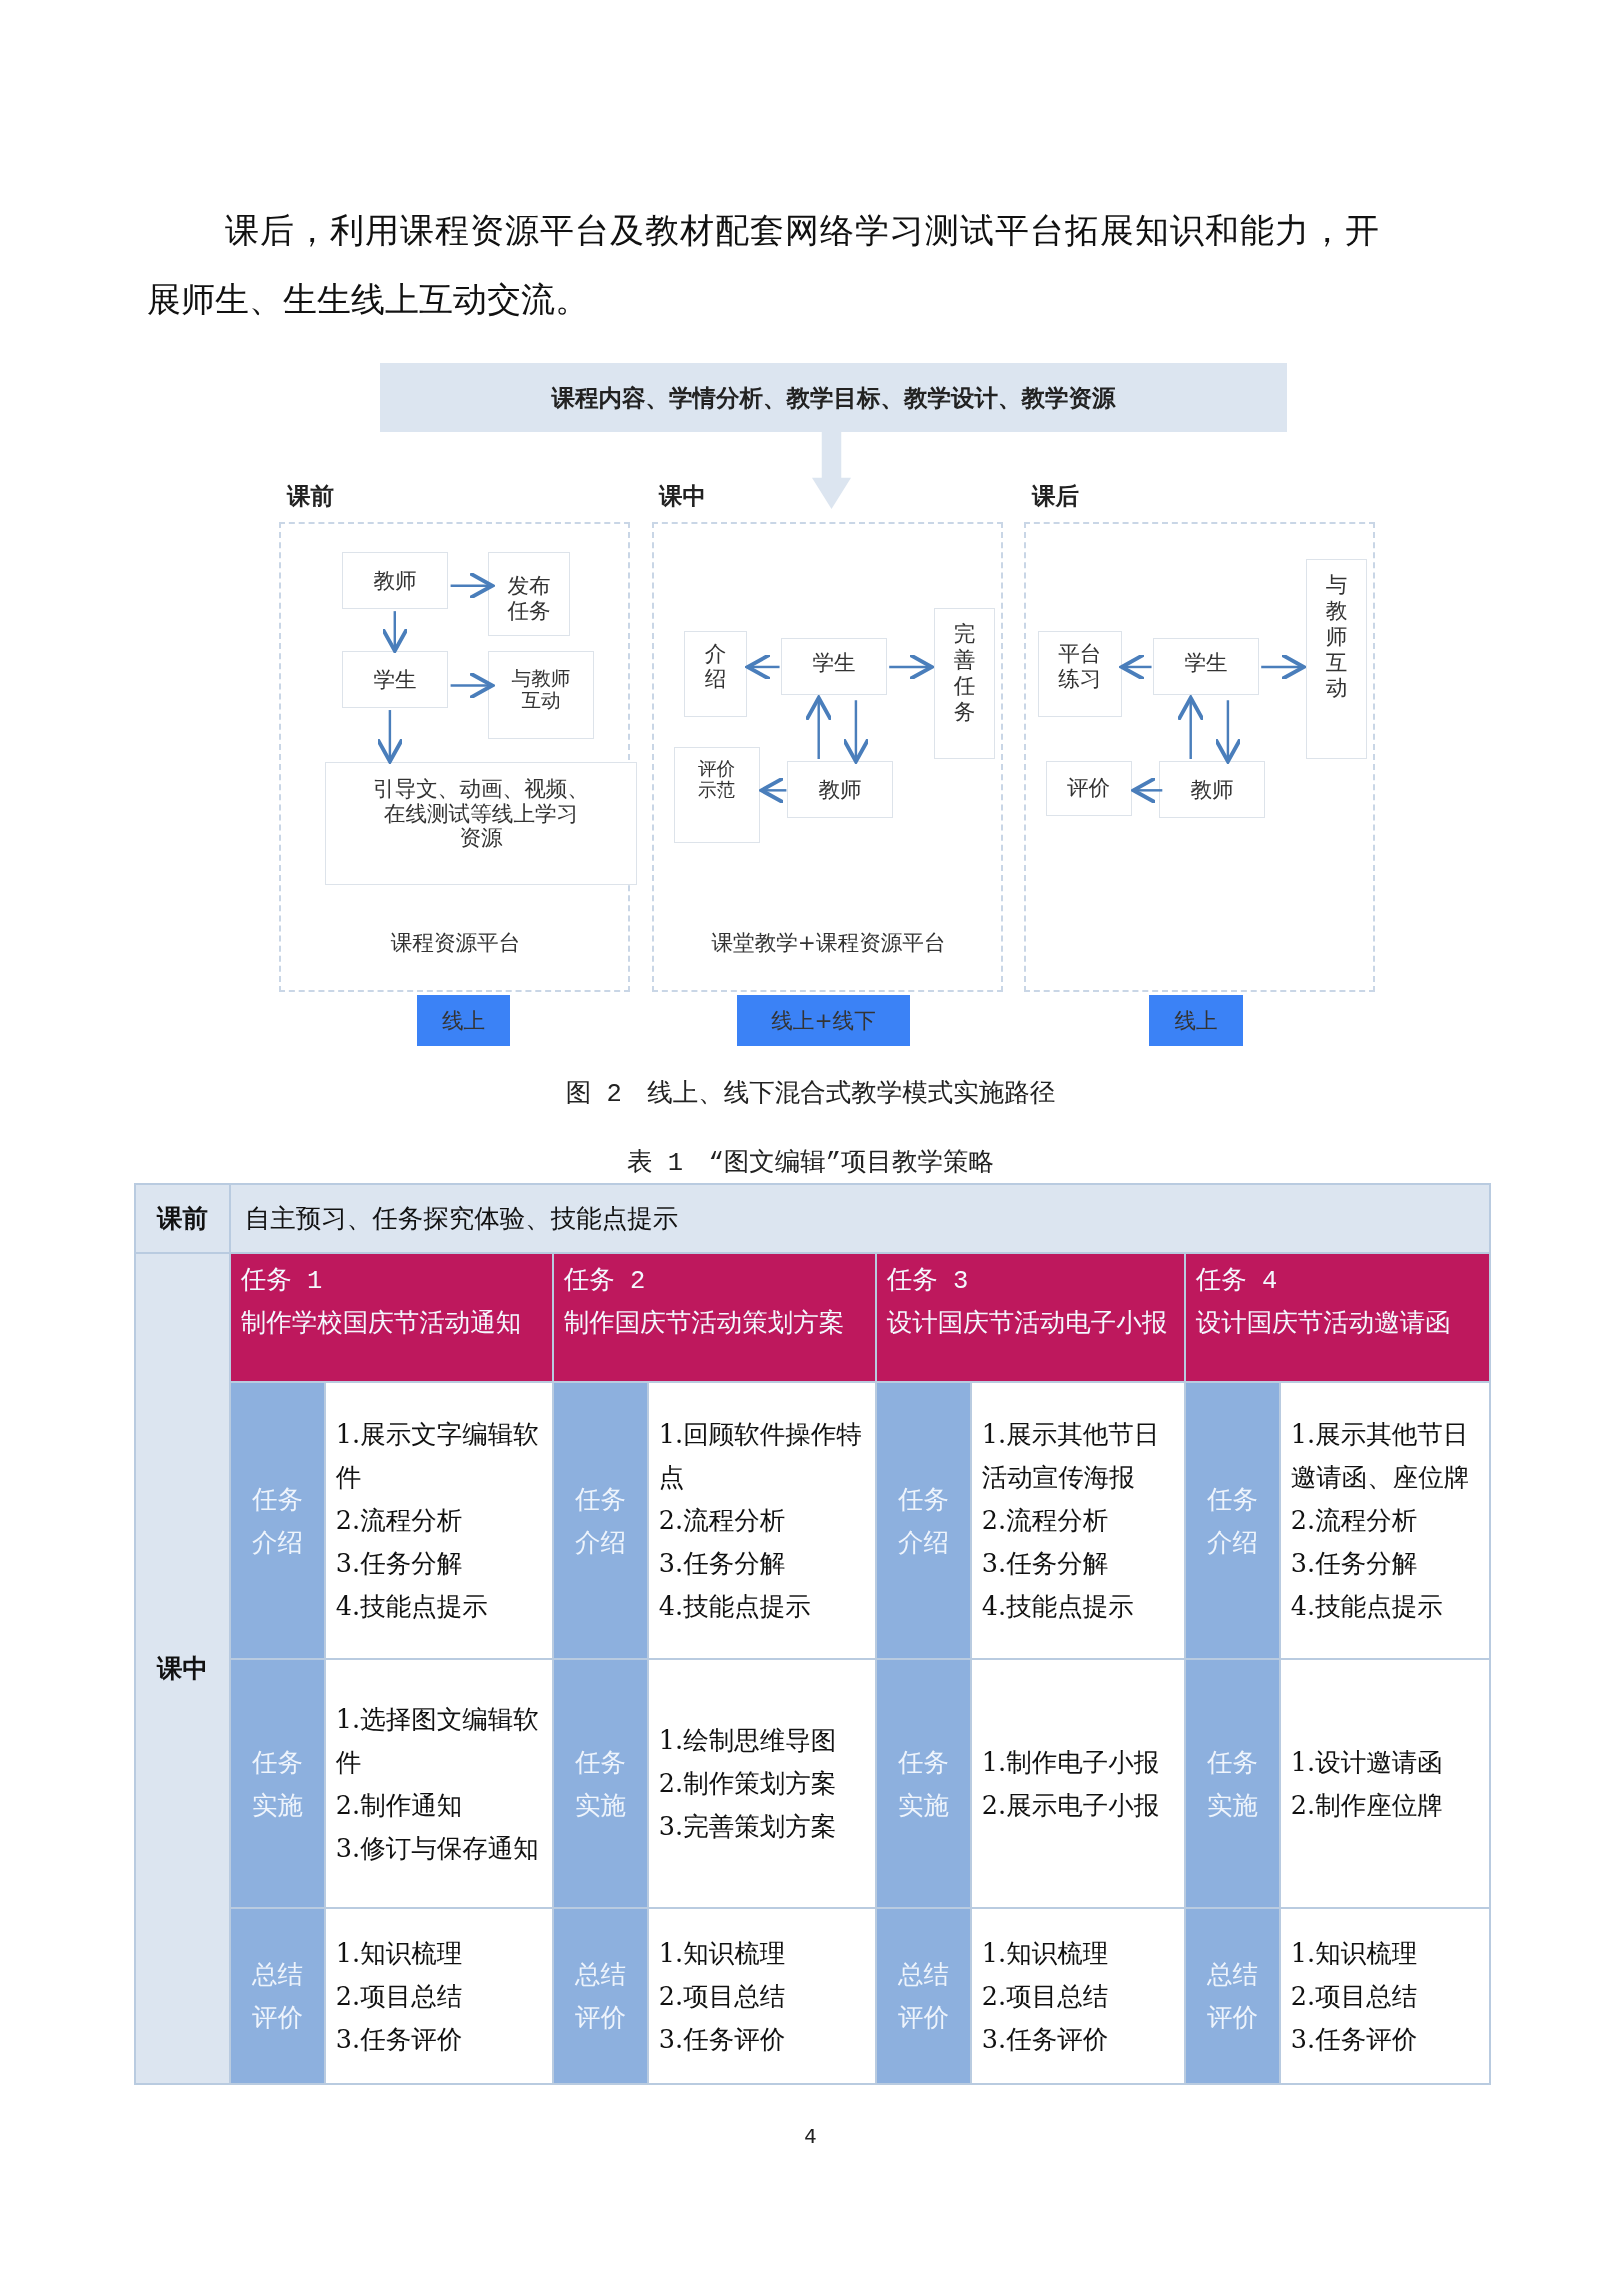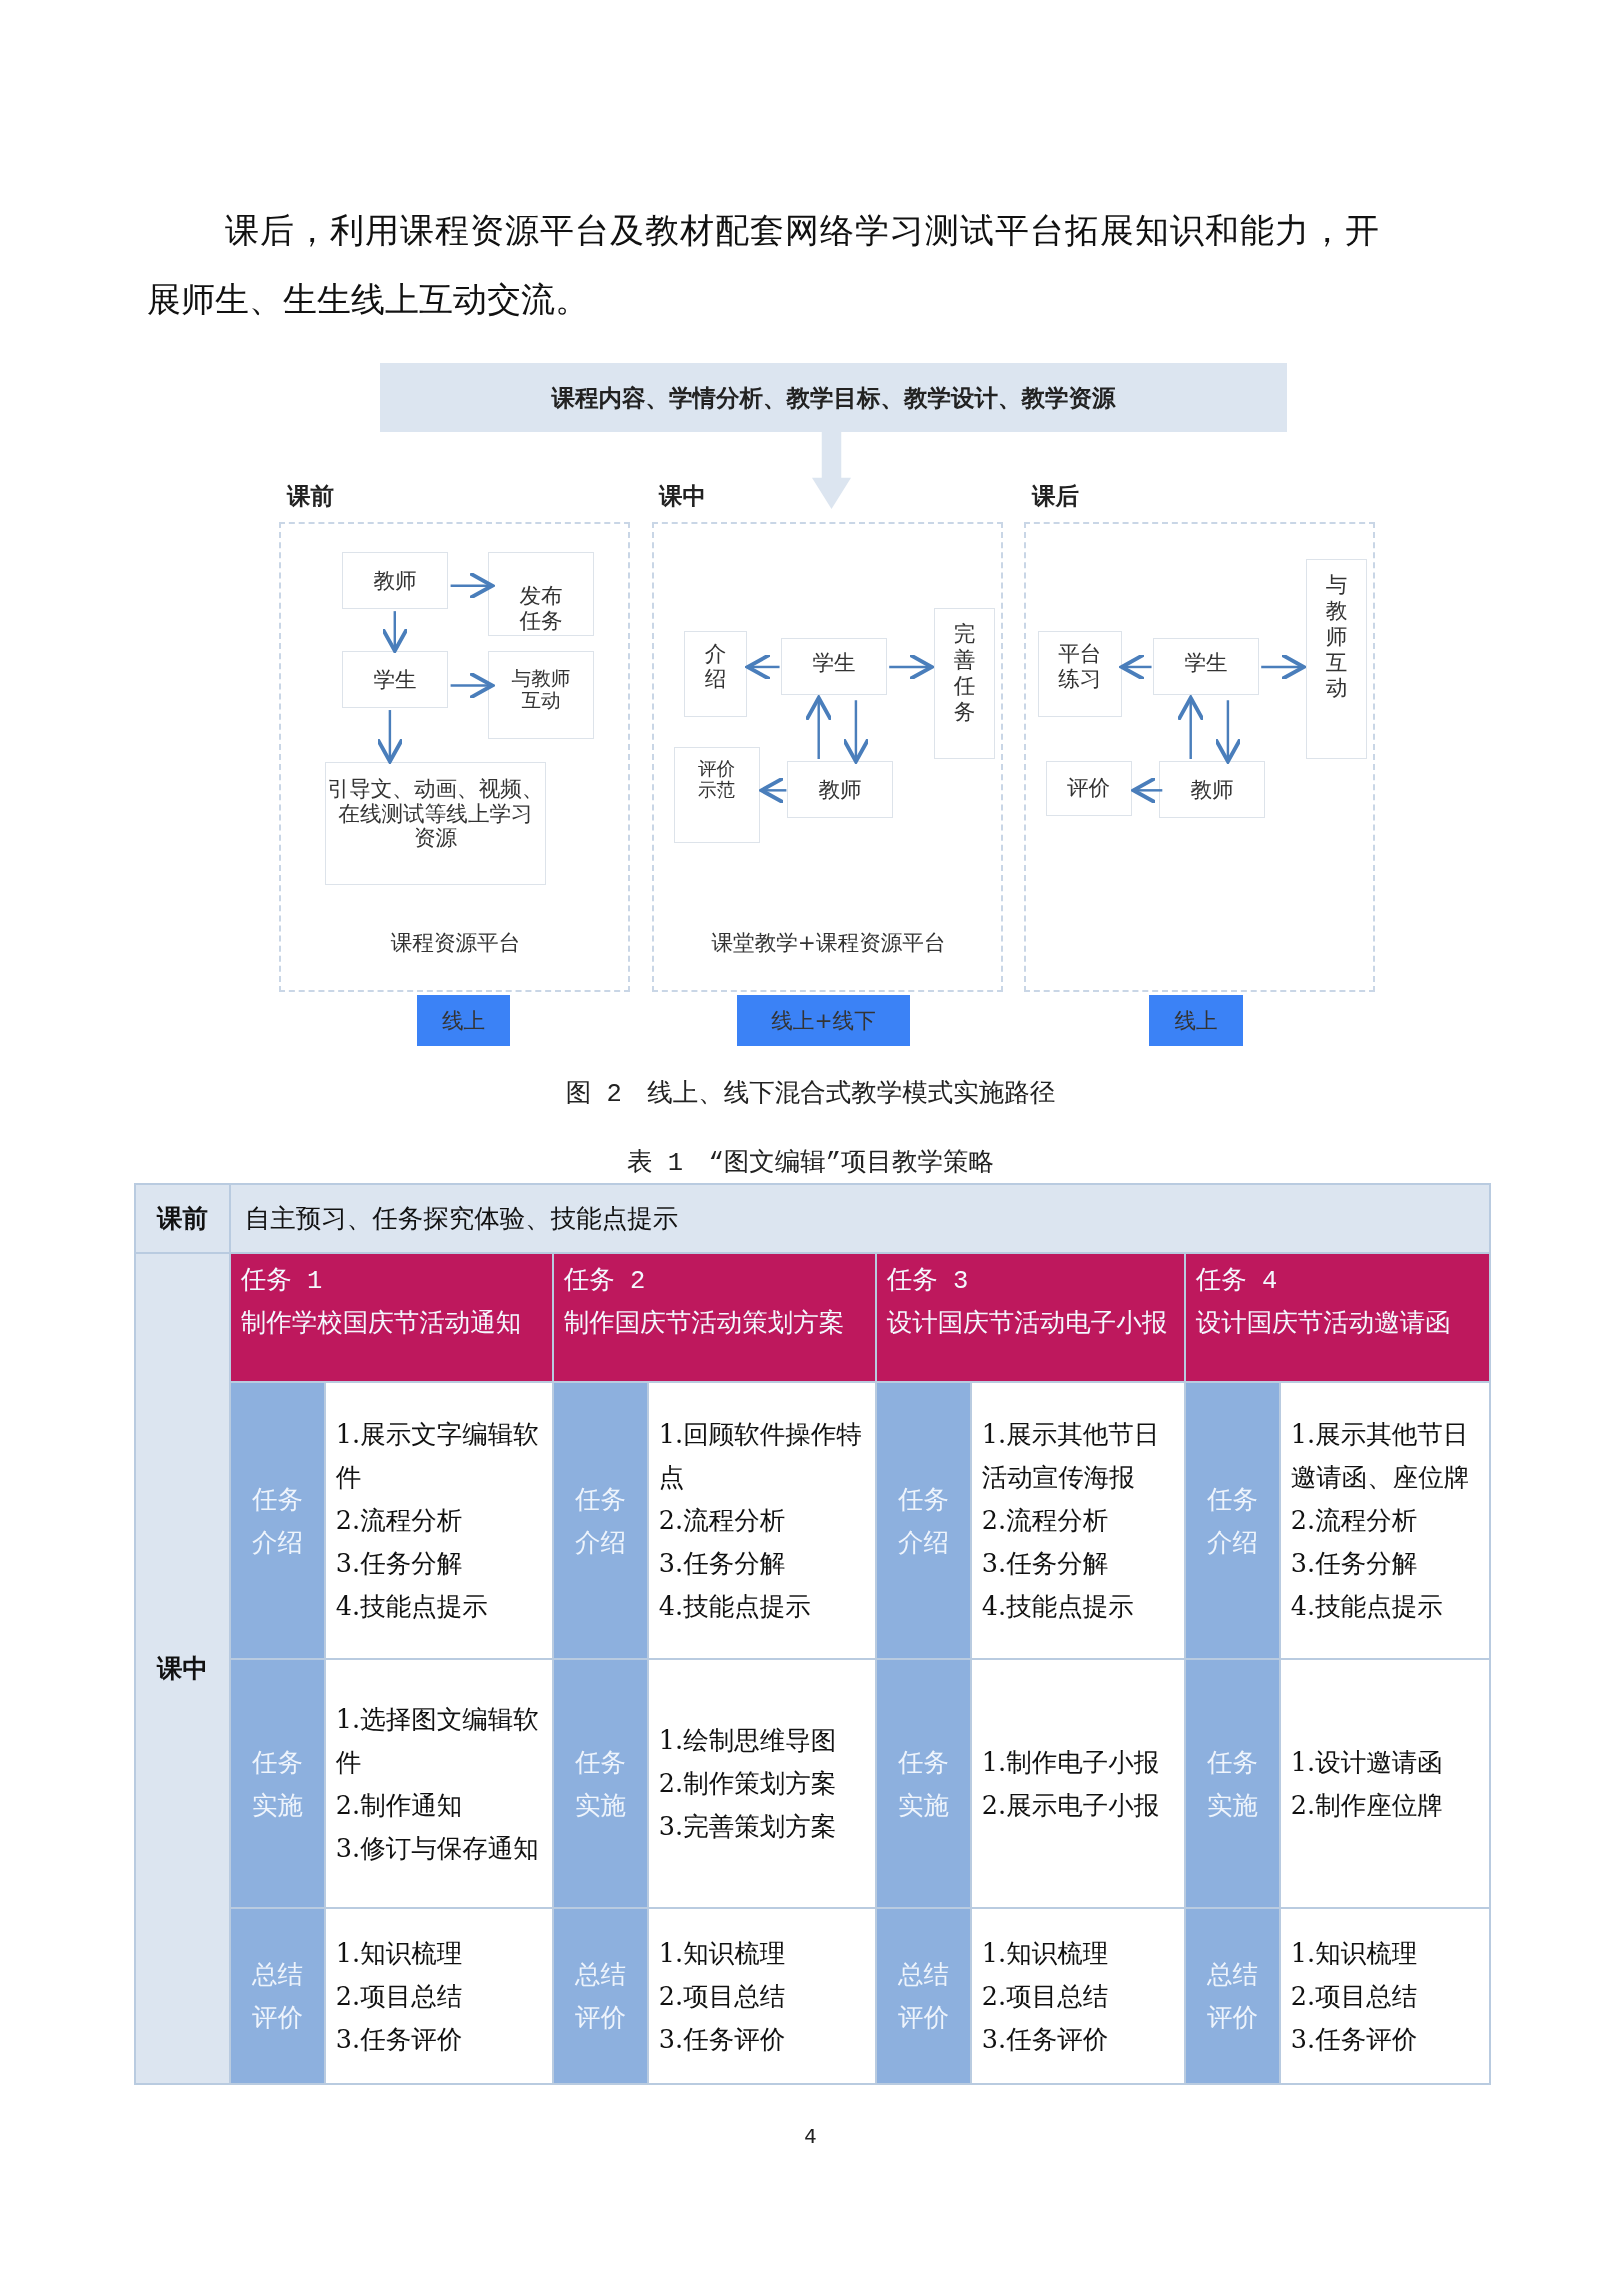--- a/index.html
+++ b/index.html
@@ -46,26 +46,26 @@
     <rect x="10" y="0" width="20" height="50" fill="#dce5f0"></rect>
     <polygon points="0,48 40,48 20,80" fill="#dce5f0"></polygon>
   </svg>
 
   <div class="stage-label" style="left:287px;">课前</div>
   <div class="stage-label" style="left:659px;">课中</div>
   <div class="stage-label" style="left:1032px;">课后</div>
 
   <div class="panel" style="left:279px;">
     <div class="node" style="left:61px;top:28px;width:106px;height:57px;padding-top:15.7px;">教师</div>
-    <div class="node" style="left:207px;top:28px;width:106px;height:84px;padding-top:31px;white-space:pre;">发布
+    <div class="node" style="left:207px;top:28px;width:82px;height:84px;padding-top:21px;white-space:pre;">发布
 任务</div>
     <div class="node" style="left:61px;top:127px;width:106px;height:57px;padding-top:15.7px;">学生</div>
     <div class="node" style="left:207px;top:127px;width:106px;height:88px;padding-top:15.7px;white-space:pre;font-size:19.6px;">与教师
 互动</div>
-    <div class="node" style="left:44px;top:238px;width:221px;height:123px;padding-top:13.7px;white-space:pre;">引导文、动画、视频、
+    <div class="node" style="left:44px;top:238px;width:312px;height:123px;padding-top:13.7px;white-space:pre;">引导文、动画、视频、
 在线测试等线上学习
 资源</div>
     <div class="panel-caption" style="left:0;width:349px;top:404px;">课程资源平台</div>
     <svg class="arrow-svg" style="left:0;top:0;" width="349" height="470" viewBox="0 0 356 480">
       <defs>
           <marker id="ah1" markerWidth="10" markerHeight="10" refX="8" refY="5" orient="auto">
             <path d="M0,0 L9,5 L0,10" fill="none" stroke="#4a7ebb" stroke-width="1.6"></path>
           </marker>
         </defs>
       <line x1="173" y1="63" x2="213" y2="63" stroke="#4a7ebb" stroke-width="2.5" marker-end="url(#ah1)"></line>

